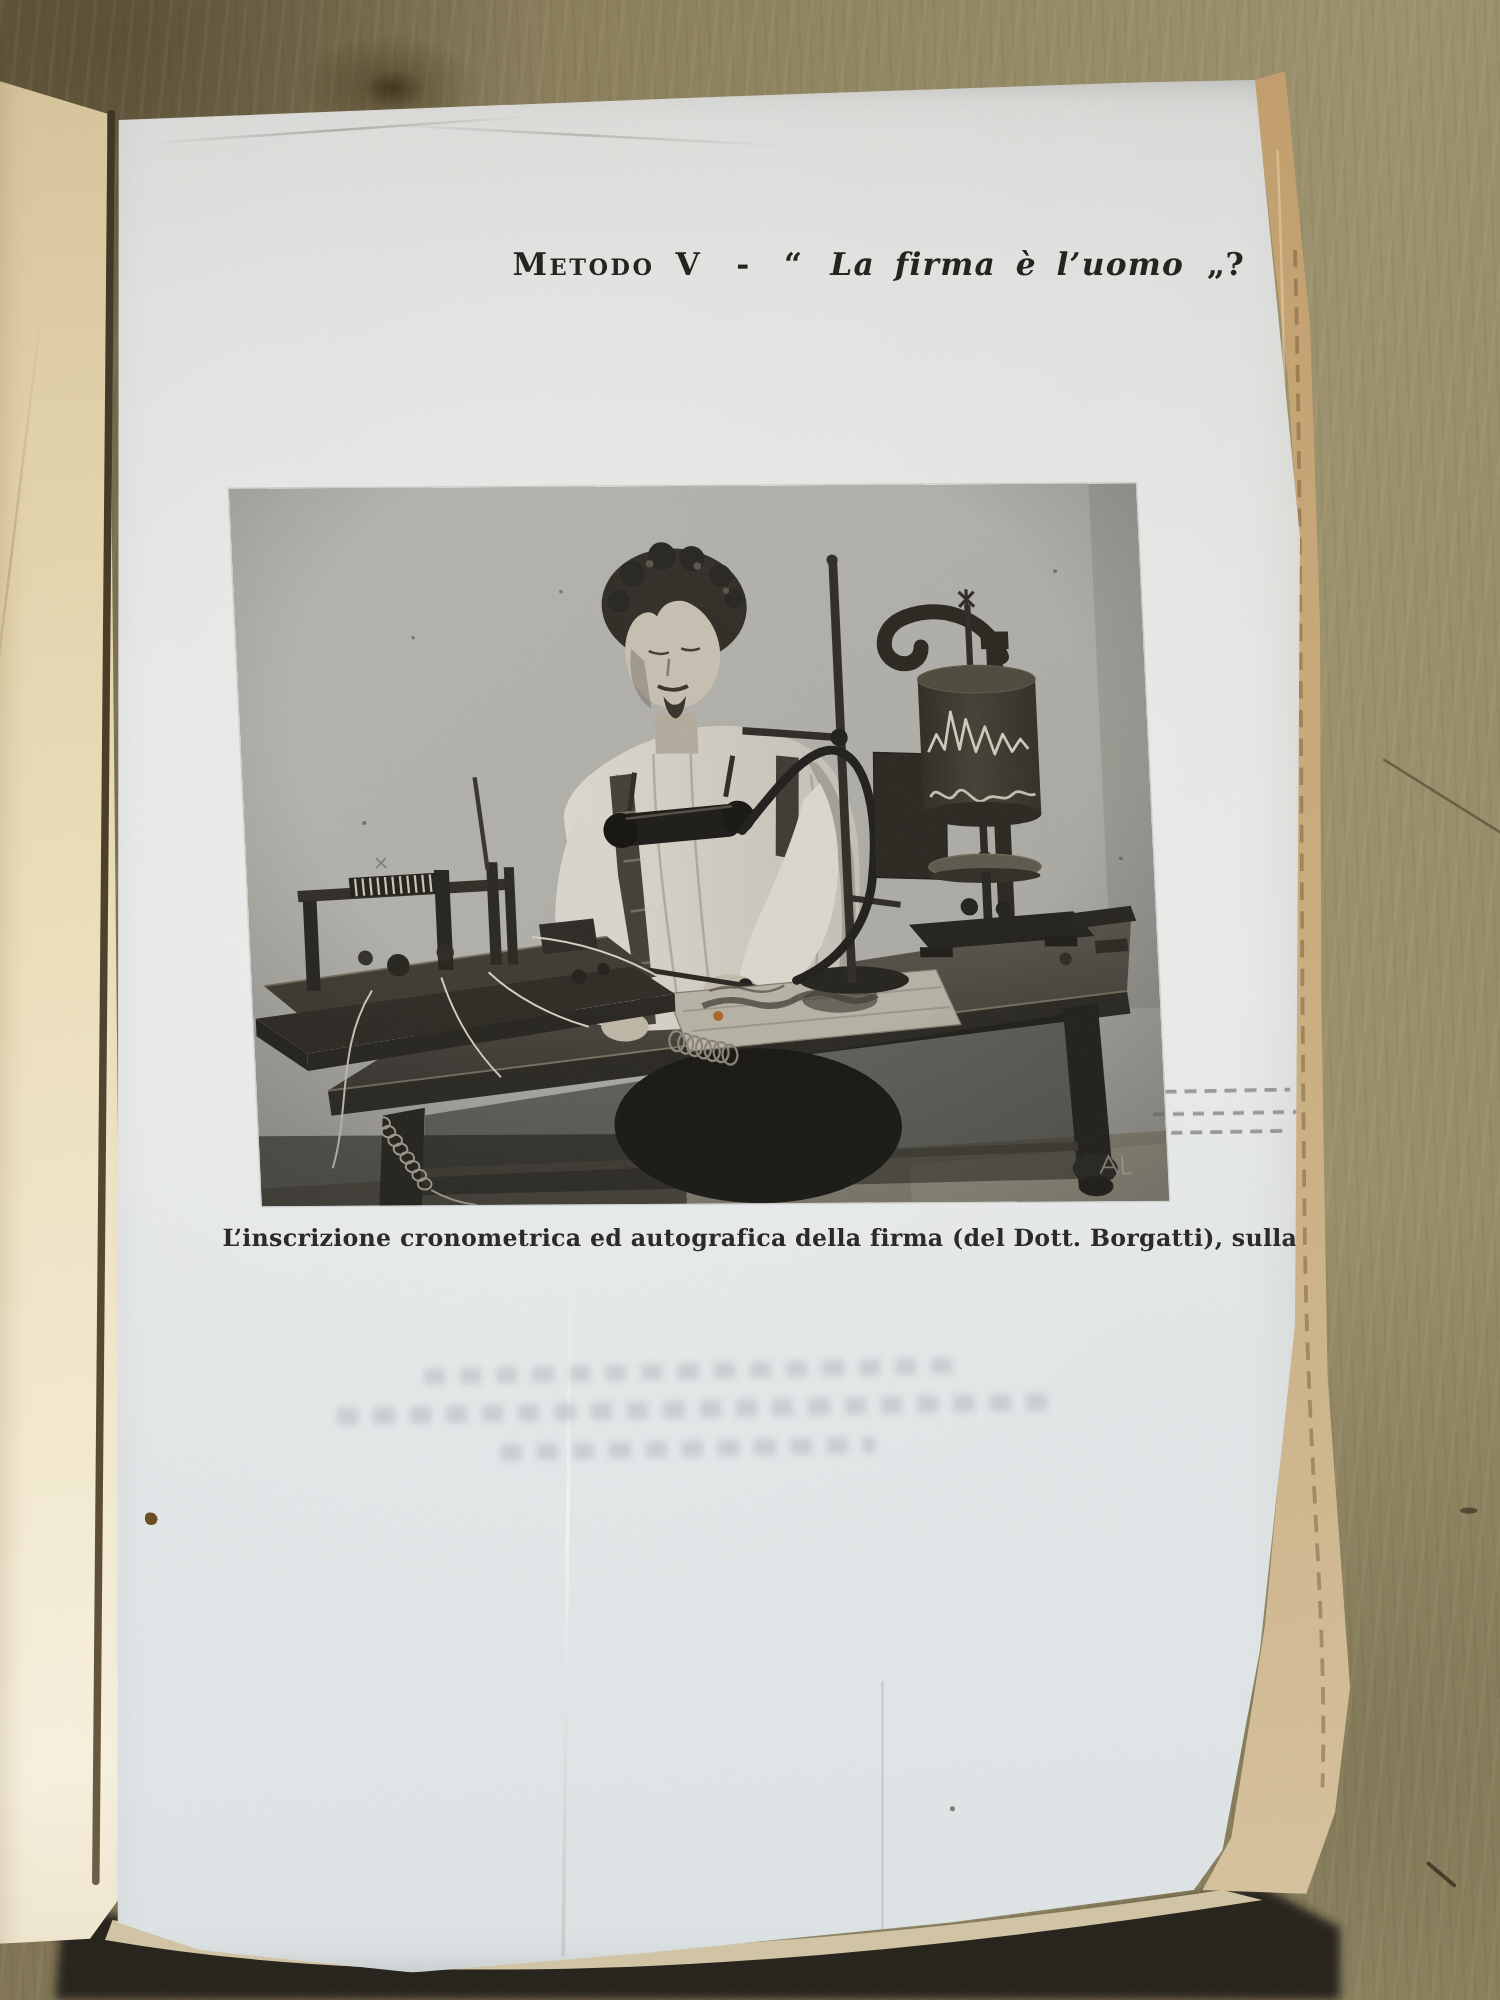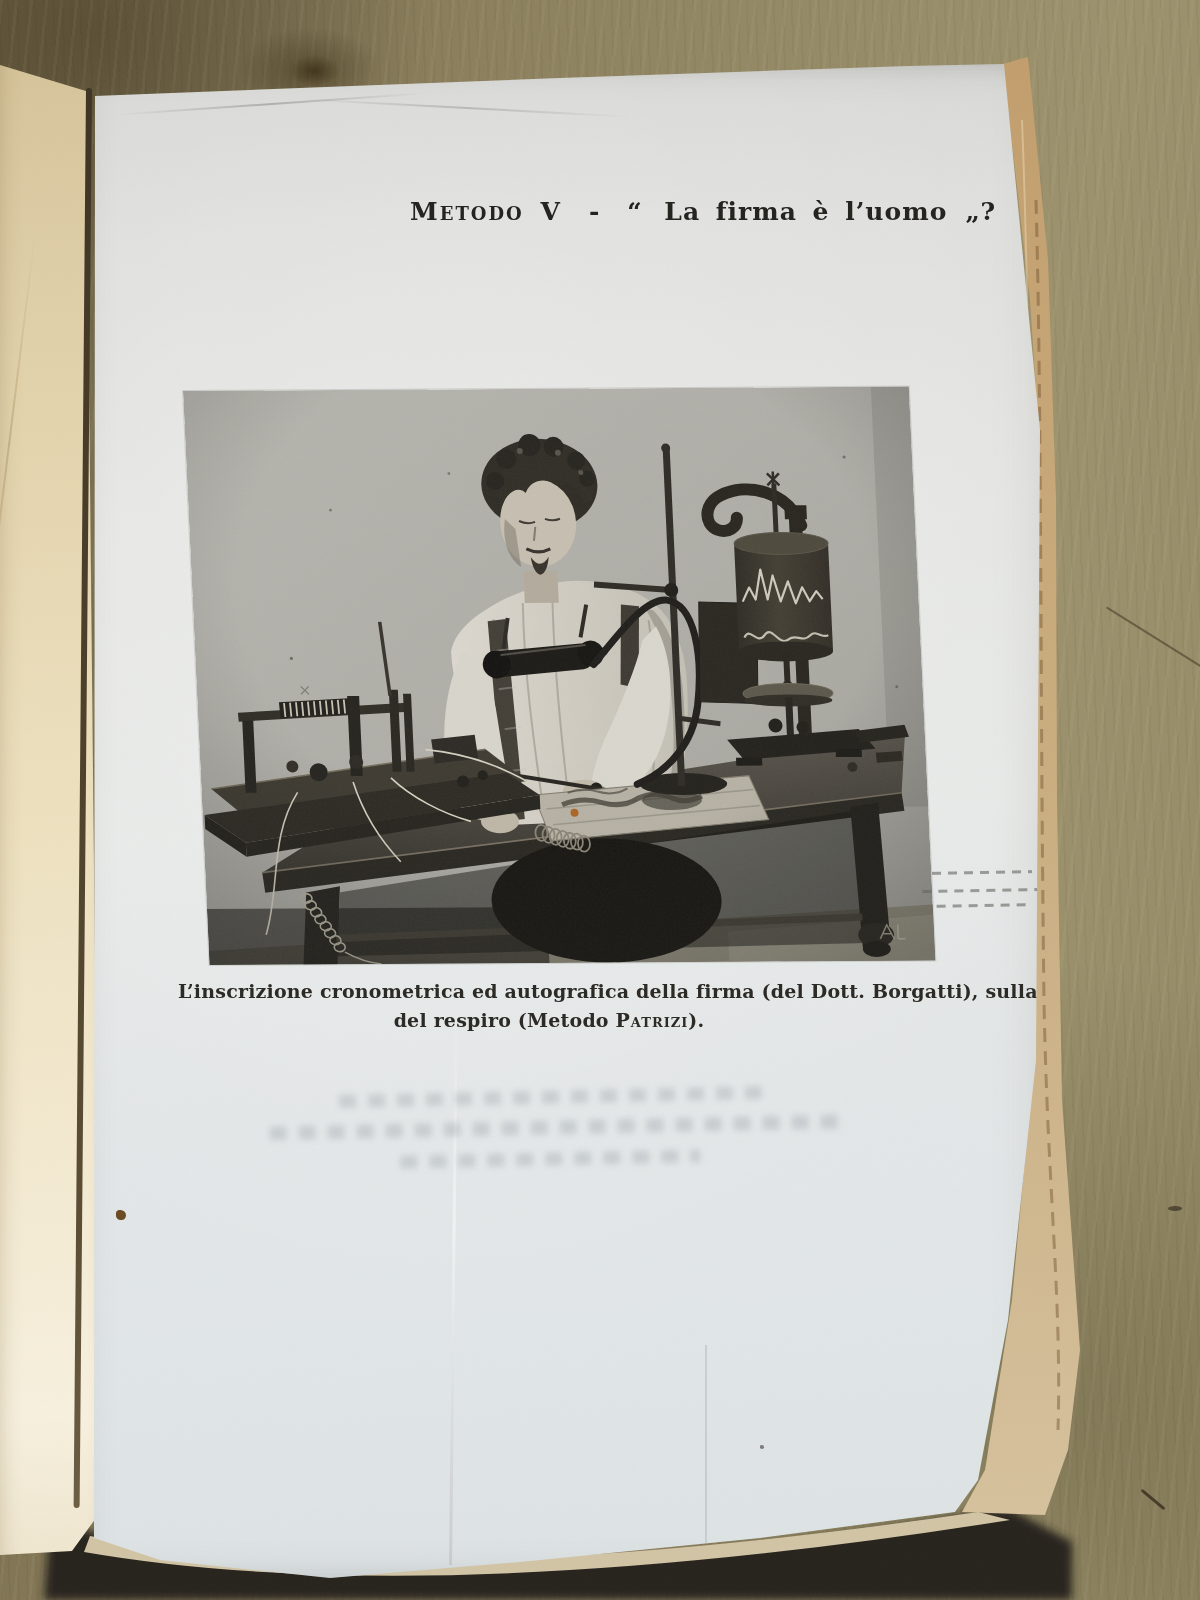--- a/index.html
+++ b/index.html
@@ -56,21 +56,21 @@
   .crease-v1{left:392px;top:950px;width:3px;height:560px;transform:rotate(.6deg);
     background:linear-gradient(180deg,rgba(255,255,255,0),rgba(255,255,255,.5) 40%,rgba(165,165,160,.35));}
   .crease-v2{left:645px;top:1290px;width:2px;height:230px;background:rgba(150,155,158,.3);}
 
   
   .header{left:350px;top:142px;width:560px;text-align:center;
     font-size:25px;font-weight:bold;color:#23211d;letter-spacing:.5px;word-spacing:6px;white-space:nowrap;}
   .header .sc{font-variant:small-caps;letter-spacing:2px;}
   .header .dash{margin:0 12px;font-weight:bold;}
   .header .oq{margin-right:7px;}
-  .header .ttl{letter-spacing:1px;}
+  .header .ttl{font-style:italic;letter-spacing:1px;}
   .header .cq{margin-left:3px;}
 
   
   .photo-wrap{left:123px;top:336px;width:726px;height:574px;
     transform:skewX(2.3deg) rotate(-.35deg);transform-origin:top left;
     box-shadow:0 0 0 1px rgba(70,70,65,.15);}
   .photo-wrap svg{display:block;width:100%;height:100%;}
 
   
   .caption{left:118px;top:925px;width:742px;color:#2a2824;font-weight:bold;}
@@ -388,21 +388,20 @@
           <path d="M690,538 L690,552 L697,552"></path>
         </g>
 
         <rect x="0" y="0" width="726" height="574" fill="url(#vig)"></rect>
         <rect x="0" y="0" width="726" height="574" filter="url(#pGrain)" opacity=".14"></rect>
       </svg>
     </div>
 
     <div class="abs caption">
       <div class="cap1">L’inscrizione cronometrica ed autografica della firma (del Dott. Borgatti), sulla curva</div>
-      <div class="cap2"><span>del respiro (Metodo </span><span class="sc">Patrizi</span><span>).</span></div>
     </div>
 
     <div class="abs showthrough">
       <div class="st st1"></div>
       <div class="st st2"></div>
       <div class="st st3"></div>
     </div>
 
     <div class="abs smudges">
       <div class="sm sm1"></div>

